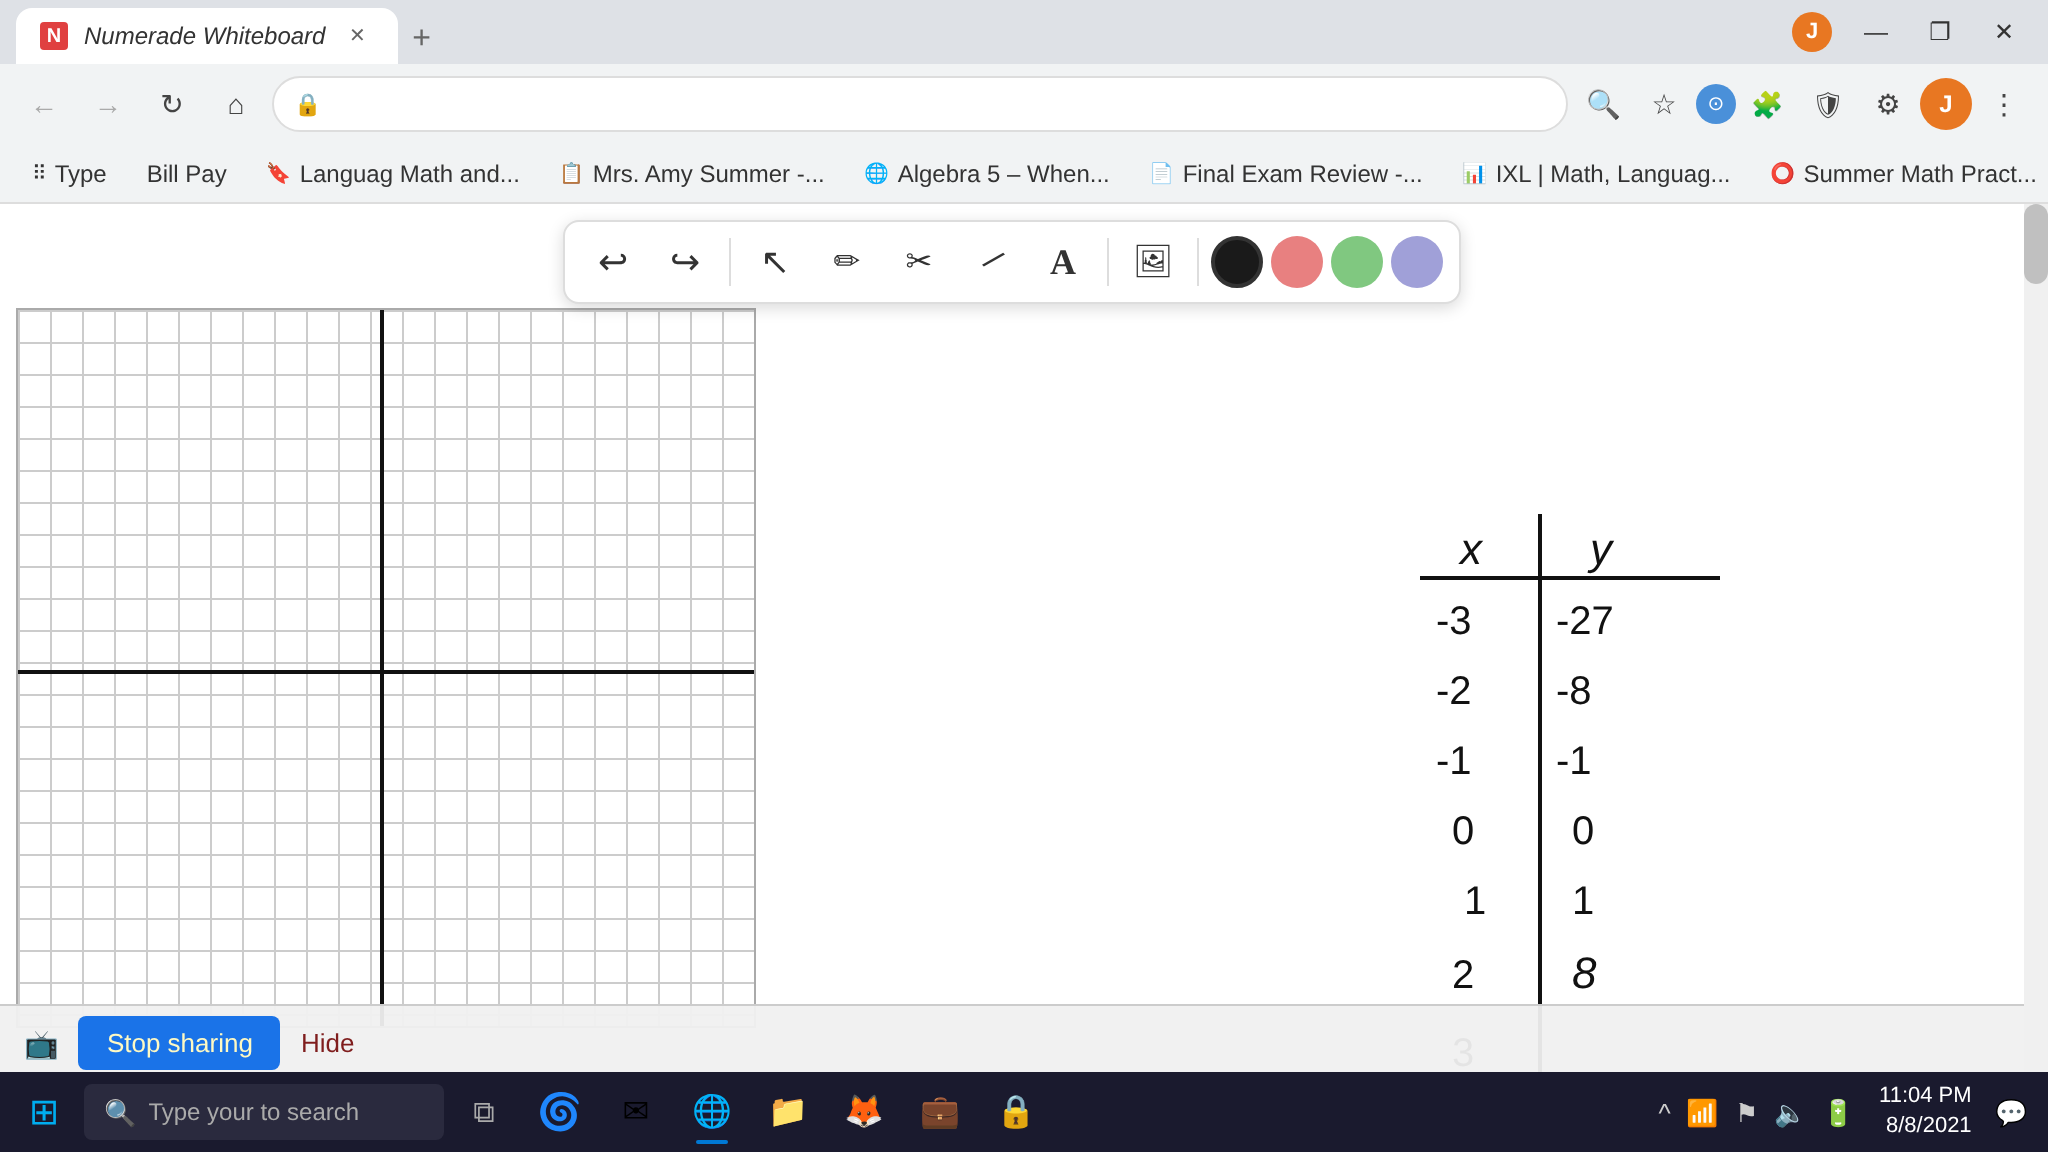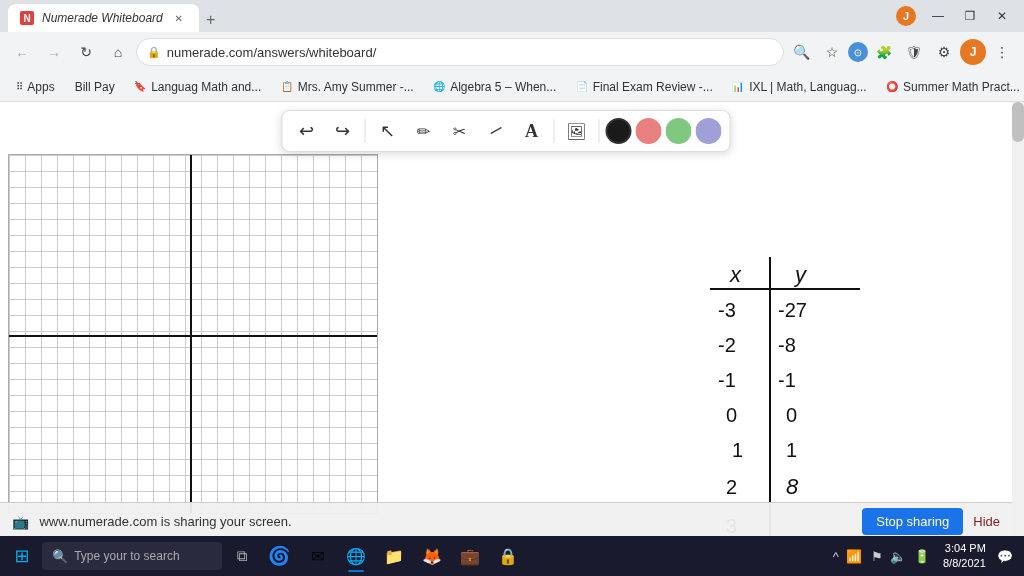--- a/index.html
+++ b/index.html
@@ -191,38 +191,37 @@
     </div>
   </div>
 
   <div class="nav-bar">
     <div class="nav-btn disabled">←</div>
     <div class="nav-btn disabled">→</div>
     <div class="nav-btn">↻</div>
     <div class="nav-btn">⌂</div>
     <div class="address-bar">
       <span class="lock-icon">🔒</span>
-      <span class="address-text">numerade.com/answers/whiteboard/</span>
     </div>
     <div class="nav-icons">
       <div class="nav-icon-btn">🔍</div>
       <div class="nav-icon-btn">☆</div>
       <div class="nav-icon-btn" style="width:20px;height:20px;background:#4a90d9;border-radius:50%;display:inline-flex;align-items:center;justify-content:center;color:#fff;font-size:10px;">⊙</div>
       <div class="nav-icon-btn" style="font-size:13px;">🧩</div>
       <div class="nav-icon-btn" style="font-size:13px;">🛡</div>
       <div class="nav-icon-btn">⚙</div>
       <div class="profile-btn">J</div>
       <div class="nav-icon-btn">⋮</div>
     </div>
   </div>
 
   <div class="bookmarks-bar">
     <div class="bookmark-item">
       <span class="bk-icon">⠿</span>
-      <span>Apps</span>
+      <span>Type</span>
     </div>
     <div class="bookmark-item">
       <span>Bill Pay</span>
     </div>
     <div class="bookmark-item">
       <span class="bk-icon">🔖</span>
       <span>Languag Math and...</span>
     </div>
     <div class="bookmark-item">
       <span class="bk-icon">📋</span>
@@ -309,21 +308,20 @@
           <text x="76" y="237" font-family="Arial" font-size="22" fill="#111" font-style="italic">8</text>
 
           <text x="16" y="276" font-family="Arial" font-size="20" fill="#111">3</text>
         </svg>
       </div>
 
     </div>
 
     <div class="screen-share-bar">
       <span class="share-icon">📺</span>
-      <span class="share-text">www.numerade.com is sharing your screen.</span>
       <button class="stop-sharing-btn">Stop sharing</button>
       <button class="hide-btn">Hide</button>
     </div>
 
   </div>
 
   <div class="taskbar">
     <div class="taskbar-start">
       <span class="win-logo">⊞</span>
     </div>
@@ -358,20 +356,20 @@
         <span style="font-size:16px;">🔒</span>
       </div>
     </div>
     <div class="taskbar-tray">
       <span class="tray-icon">^</span>
       <span class="tray-icon">📶</span>
       <span class="tray-icon">⚑</span>
       <span class="tray-icon">🔈</span>
       <span class="tray-icon">🔋</span>
       <div class="clock">
-        <div>3:04 PM</div>
+        <div>11:04 PM</div>
         <div>8/8/2021</div>
       </div>
       <span class="tray-icon">💬</span>
     </div>
   </div>
 
 </div>
 
 </body></html>

